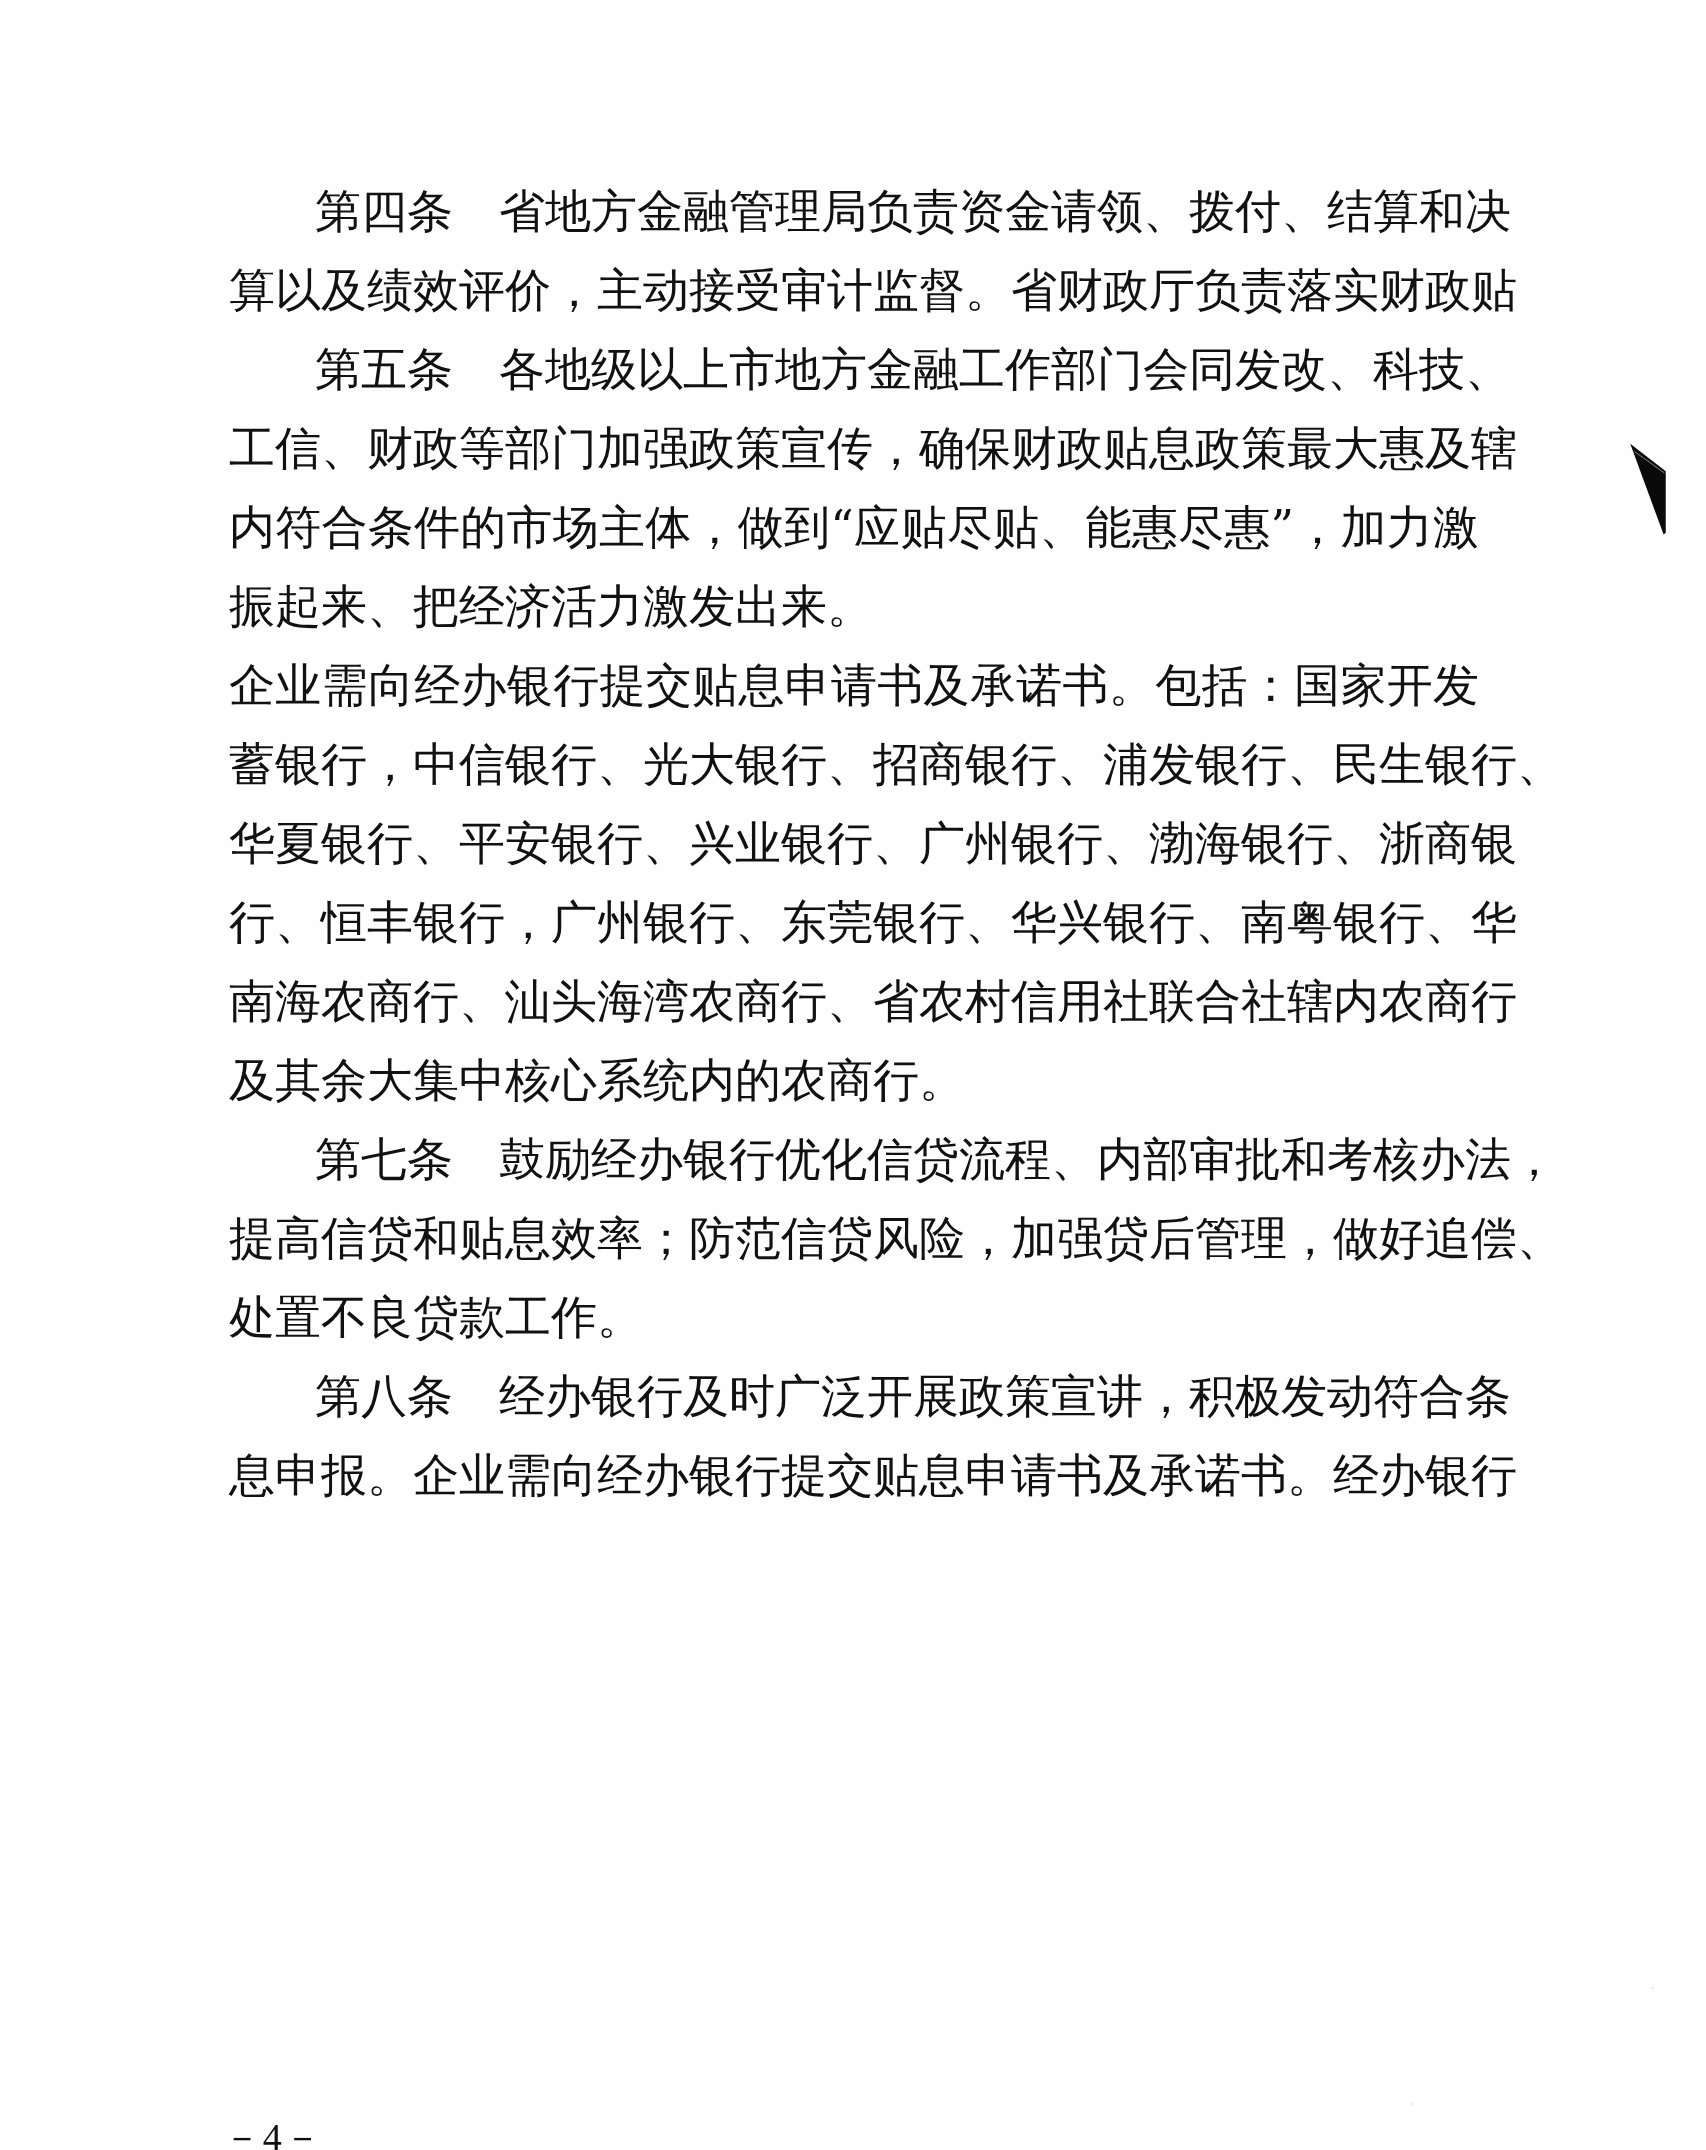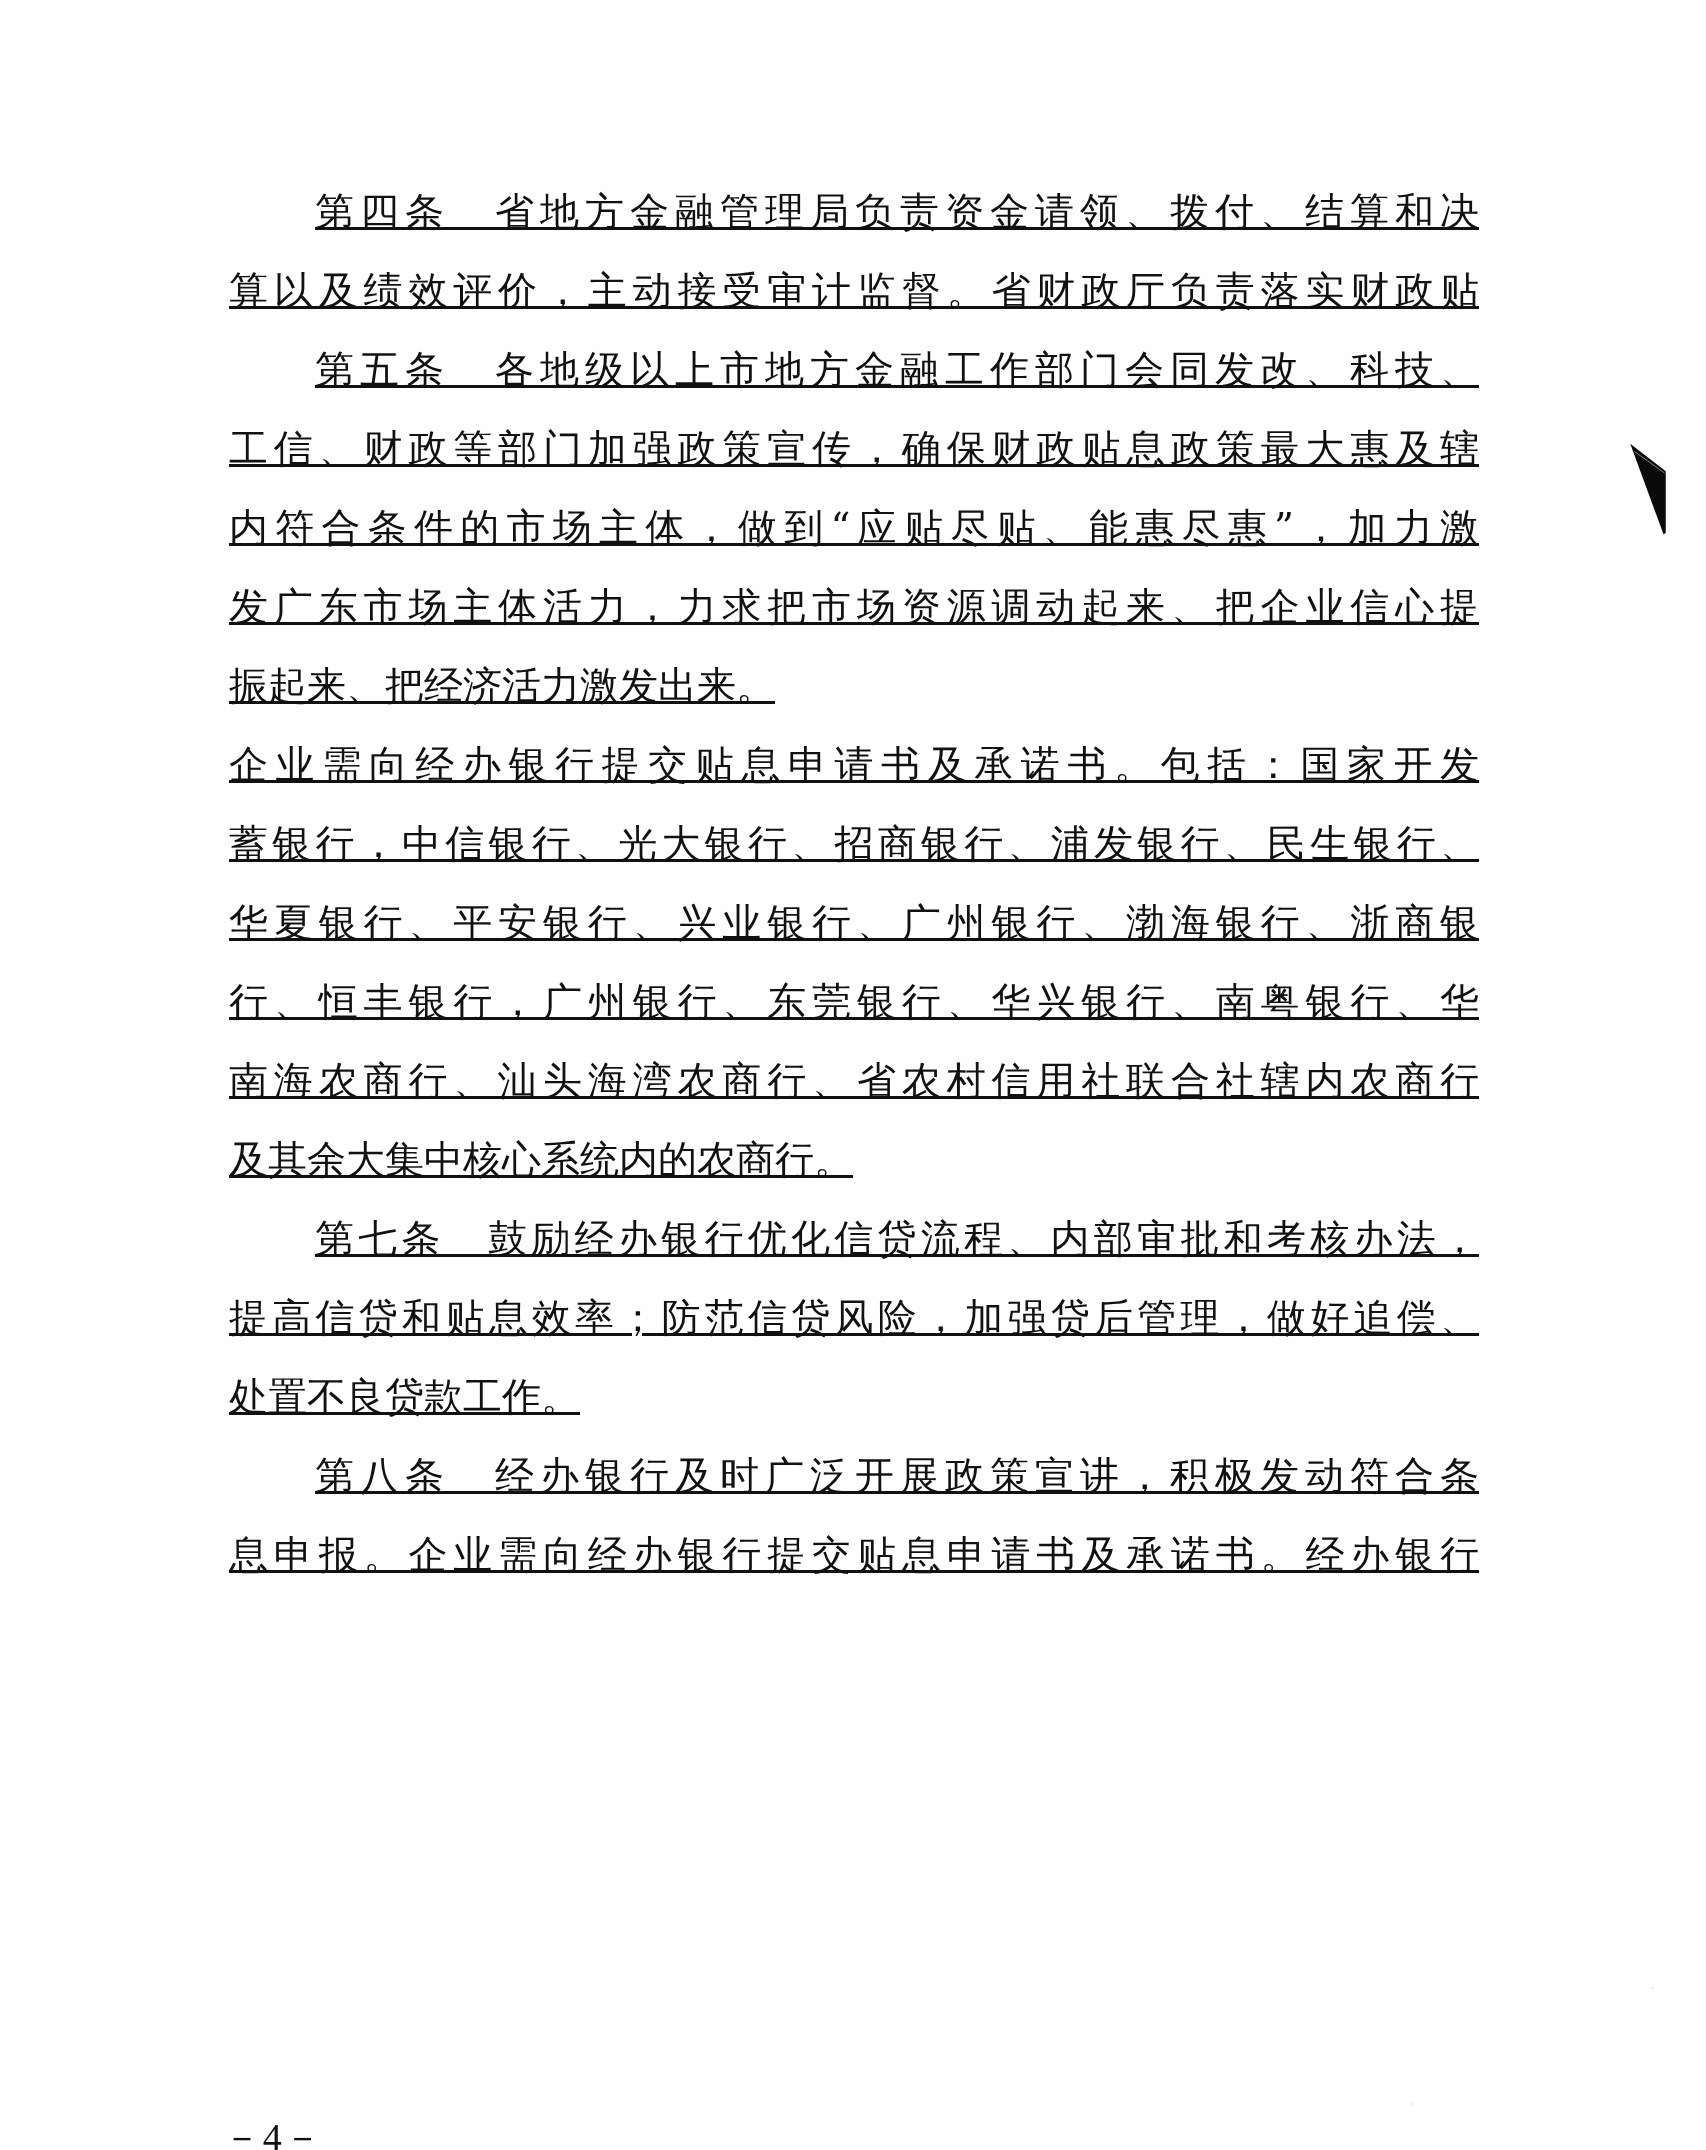--- a/index.html
+++ b/index.html
@@ -20,26 +20,25 @@
       width: 1706px;
       height: 2412px;
       background: #fefefe;
     }
     .body-text {
       position: absolute;
       left: 229px;
       top: 172px;
       width: 1250px;
       font-family: "DejaVu Serif", "Liberation Serif", serif;
-      font-size: 39px;
+      font-size: 46px;
       line-height: 79px;
       letter-spacing: 0px;
       text-align: justify;
       text-justify: inter-character;
-      text-decoration: underline;
     }
     .line {
       display: block;
       height: 79px;
       white-space: nowrap;
       text-align-last: justify;
       text-align: justify;
     }
     .line.indent {
       padding-left: 86px;
@@ -79,21 +78,20 @@
 
     <div>
       <span class="line indent">第四条　省地方金融管理局负责资金请领、拨付、结算和决</span>
       <span class="line">算以及绩效评价，主动接受审计监督。省财政厅负责落实财政贴</span>
     </div>
 
     <div>
       <span class="line indent">第五条　各地级以上市地方金融工作部门会同发改、科技、</span>
       <span class="line">工信、财政等部门加强政策宣传，确保财政贴息政策最大惠及辖</span>
       <span class="line">内符合条件的市场主体，做到“应贴尽贴、能惠尽惠”，加力激</span>
-      <span class="line">发广东市场主体活力，力求把市场资源调动起来、把企业信心提</span>
       <span class="line last">振起来、把经济活力激发出来。</span>
     </div>
 
     <div>
       <span class="line">企业需向经办银行提交贴息申请书及承诺书。包括：国家开发</span>
       <span class="line">蓄银行，中信银行、光大银行、招商银行、浦发银行、民生银行、</span>
       <span class="line">华夏银行、平安银行、兴业银行、广州银行、渤海银行、浙商银</span>
       <span class="line">行、恒丰银行，广州银行、东莞银行、华兴银行、南粤银行、华</span>
       <span class="line">南海农商行、汕头海湾农商行、省农村信用社联合社辖内农商行</span>
       <span class="line last">及其余大集中核心系统内的农商行。</span>

